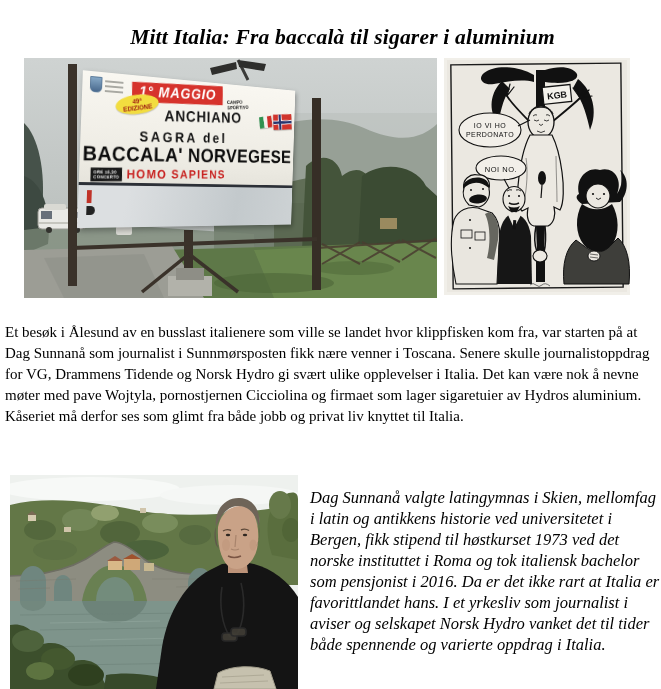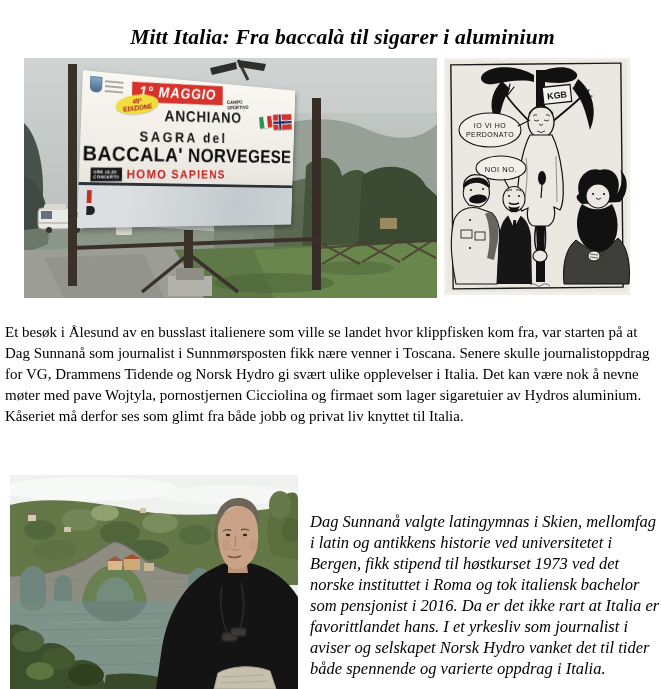--- a/index.html
+++ b/index.html
@@ -69,21 +69,21 @@
          font-size:4.5px; line-height:5px; font-weight:bold; padding:2px 3px; letter-spacing:.3px; }
   .homo { color:#c8201e; font-family:"Liberation Sans",sans-serif; font-weight:bold;
           font-size:13px; letter-spacing:1.5px; margin-left:5px; white-space:nowrap; }
   .red-mark { position:absolute; left:9px; top:5px; width:5px; height:13px; background:#c03228; }
   .black-mark { position:absolute; left:9px; top:21px; width:9px; height:9px; background:#222;
                 border-radius:0 50% 50% 0; }
 
   
   .intro { position:absolute; left:5px; top:307px; width:653px; font-size:15px;
            line-height:20.9px; }
-  .bio { position:absolute; left:310px; top:494px; width:350px; font-size:16.5px;
+  .bio { position:absolute; left:310px; top:470px; width:350px; font-size:16.5px;
          font-style:italic; line-height:21px; }
 
   
   .photo2 { position:absolute; left:10px; top:475px; width:288px; height:214px; overflow:hidden; }
   .photo2 svg { display:block; width:100%; height:100%; }
 
   text { font-family:"Liberation Sans", sans-serif; }
 </style>
 </head>
 <body>

